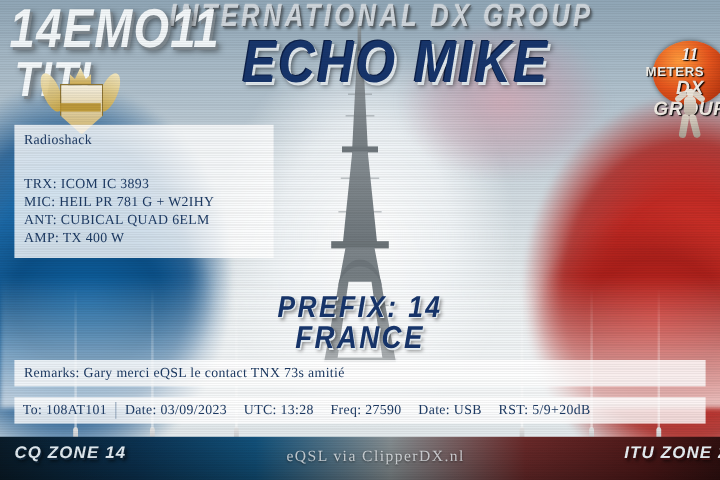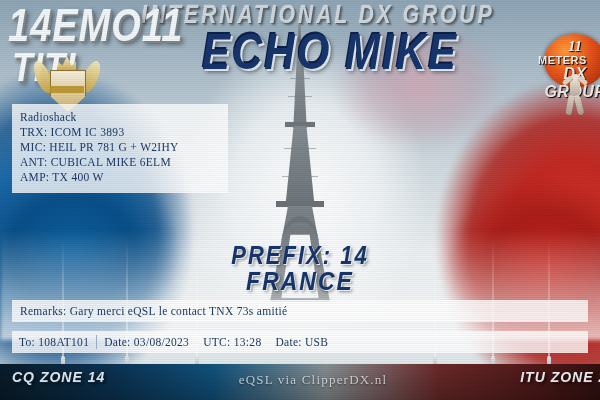--- a/index.html
+++ b/index.html
@@ -128,21 +128,21 @@
   .logo11 .atlas .legL{position:absolute;left:5px;top:21px;width:6px;height:20px;border-radius:3px;
     background:linear-gradient(180deg,#ded5c9,#a89c8f);transform:rotate(10deg);}
   .logo11 .atlas .legR{position:absolute;left:14px;top:21px;width:6px;height:20px;border-radius:3px;
     background:linear-gradient(180deg,#ded5c9,#a89c8f);transform:rotate(-14deg);}
 
   
   .shack{position:absolute;left:12px;top:104px;width:200px;
     background:rgba(255,255,255,.80);padding:6px 8px 8px 8px;
     color:#1d3a63;font-family:"Liberation Serif",serif;font-size:11.5px;line-height:15px;
     letter-spacing:.3px;}
-  .shack .hdr{font-size:11.5px;margin-bottom:0;}
+  .shack .hdr{font-size:11.5px;margin-bottom:22px;}
   .shack .row{white-space:nowrap;}
 
   
   .prefix{position:absolute;left:180px;top:243px;width:240px;text-align:center;
     font-family:"Liberation Sans",sans-serif;font-weight:bold;font-style:italic;
     font-size:22px;letter-spacing:2px;color:#17356b;
     text-shadow:1px 1px 0 #e7eef2,2px 2px 3px rgba(0,0,0,.45);transform:scaleY(1.15);}
   .country{position:absolute;left:180px;top:268px;width:240px;text-align:center;
     font-family:"Liberation Sans",sans-serif;font-weight:bold;font-style:italic;
     font-size:23px;letter-spacing:2px;color:#17356b;
@@ -265,35 +265,37 @@
         <span class="armR"></span>
       <span class="legL"></span>
         <span class="legR"></span>
     </span>
   </div>
 
   <div class="shack">
     <div class="hdr">Radioshack</div>
     <div class="row">TRX: ICOM  IC 3893</div>
     <div class="row">MIC: HEIL PR 781 G + W2IHY</div>
-    <div class="row">ANT: CUBICAL MIKE  6ELM</div>
+    <div class="row">ANT: CUBICAL QUAD  6ELM</div>
     <div class="row">AMP: TX 400 W</div>
   </div>
 
   <div class="prefix">PREFIX: 14</div>
   <div class="country">FRANCE</div>
 
   <div class="remarks">Remarks: Gary merci eQSL le contact TNX  73s amitié</div>
 
   <div class="qsobar">
     <span class="cell">To: 108AT101</span>
     <span class="sep"></span>
-    <span class="cell">Date: 03/08/2023</span>
+    <span class="cell">Date: 03/09/2023</span>
     <span class="cell">UTC: 13:28</span>
+    <span class="cell">Freq: 27590</span>
     <span class="cell">Date: USB</span>
+    <span class="cell">RST: 5/9+20dB</span>
   </div>
 
   <div class="footer">
     <span class="shade"></span>
   </div>
   <div class="cqzone">CQ ZONE 14</div>
   <div class="eqsl">eQSL via ClipperDX.nl</div>
   <div class="ituzone">ITU ZONE 27</div>
 
   <div class="grain"></div>

